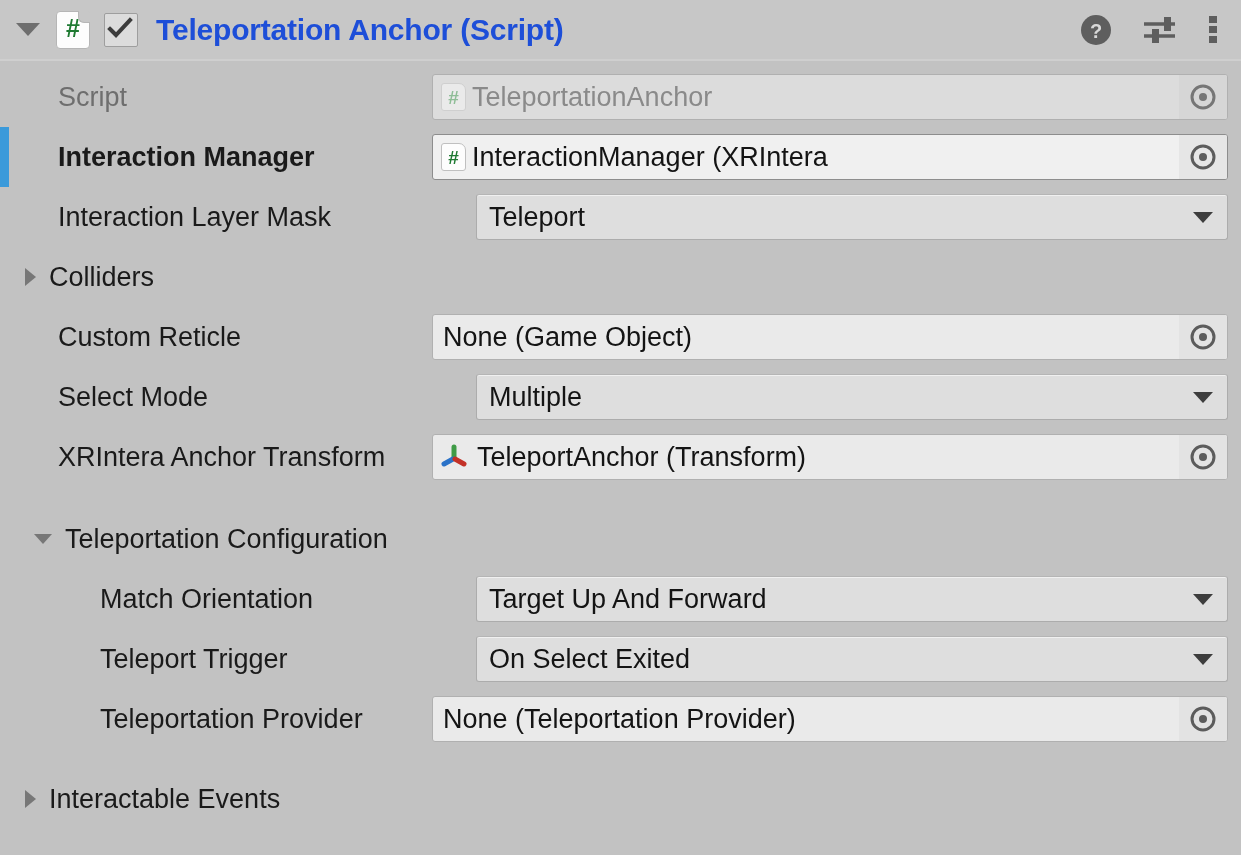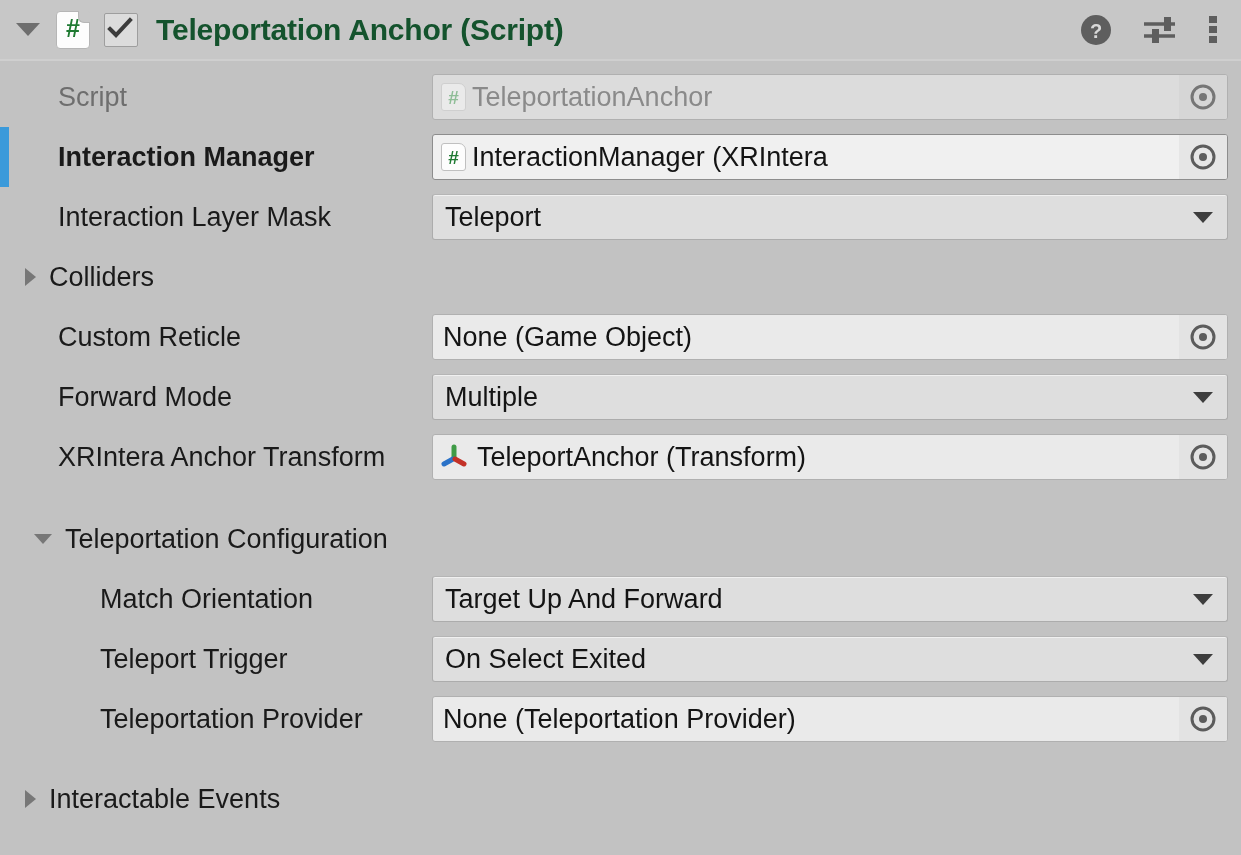--- a/index.html
+++ b/index.html
@@ -99,21 +99,21 @@
     border-radius: 2px;
     flex: 0 0 auto;
     position: relative;
   }
   .enabled-check svg { position: absolute; top: 2px; left: 2px; }
 
   .comp-title {
     margin-left: 18px;
     font-size: 30px;
     font-weight: bold;
-    color: #14532d;
+    color: #1d4ed8;
     white-space: nowrap;
     letter-spacing: -0.2px;
   }
 
   .header-actions {
     margin-left: auto;
     display: flex;
     align-items: center;
     gap: 28px;
     padding-right: 8px;
@@ -166,20 +166,21 @@
     border-radius: 3px;
     overflow: hidden;
   }
 
   
   .field.popup {
     background: #dedede;
     border: 1px solid #acacac;
     border-top-color: #b5b5b5;
     box-shadow: 0 1px 0 rgba(255,255,255,0.55) inset;
+    margin-left: 44px;
   }
   .field.popup .fval {
     font-size: 27px;
     color: #141414;
     padding-left: 12px;
     white-space: nowrap;
   }
   .popup-arrow {
     margin-left: auto;
     margin-right: 14px;
@@ -376,21 +377,21 @@
         <span class="picker">
           <svg width="30" height="30" viewBox="0 0 30 30">
             <circle cx="15" cy="15" r="11" fill="none" stroke="#5c5c5c" stroke-width="3"></circle>
             <circle cx="15" cy="15" r="4" fill="#5c5c5c"></circle>
           </svg>
         </span>
       </div>
     </div>
 
     <div class="row">
-      <div class="row-label">Forward Mode</div>
+      <div class="row-label">Select Mode</div>
       <div class="field popup">
         <span class="fval">Multiple</span>
         <span class="popup-arrow"></span>
       </div>
     </div>
 
     <div class="row spacer-after">
       <div class="row-label">XRIntera Anchor Transform</div>
       <div class="field objref">
         <span class="obj-thumb" style="margin-left:6px;margin-right:4px">

